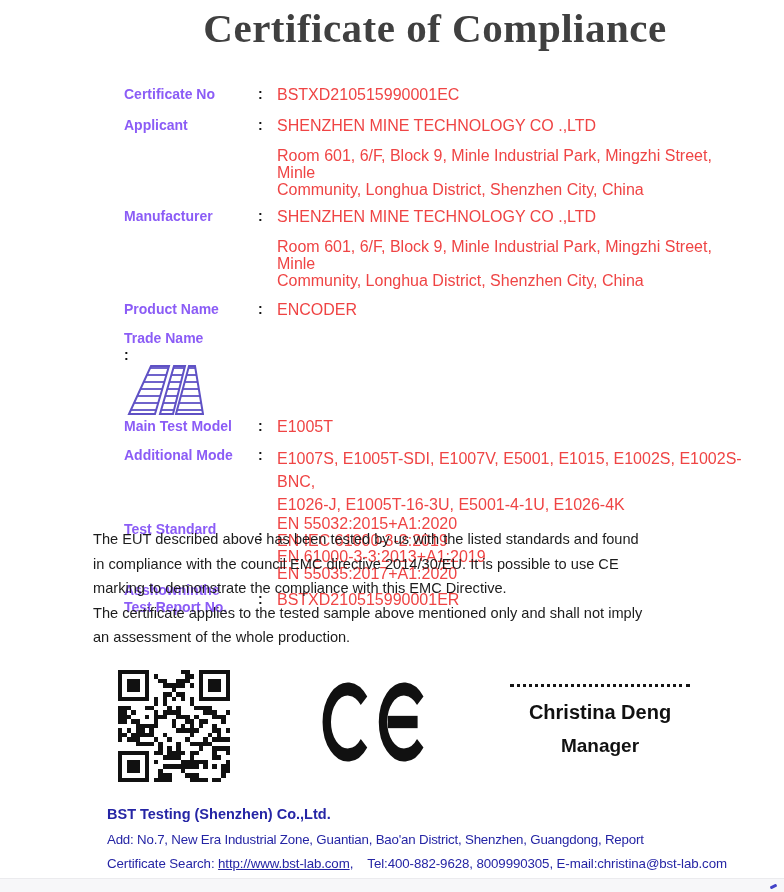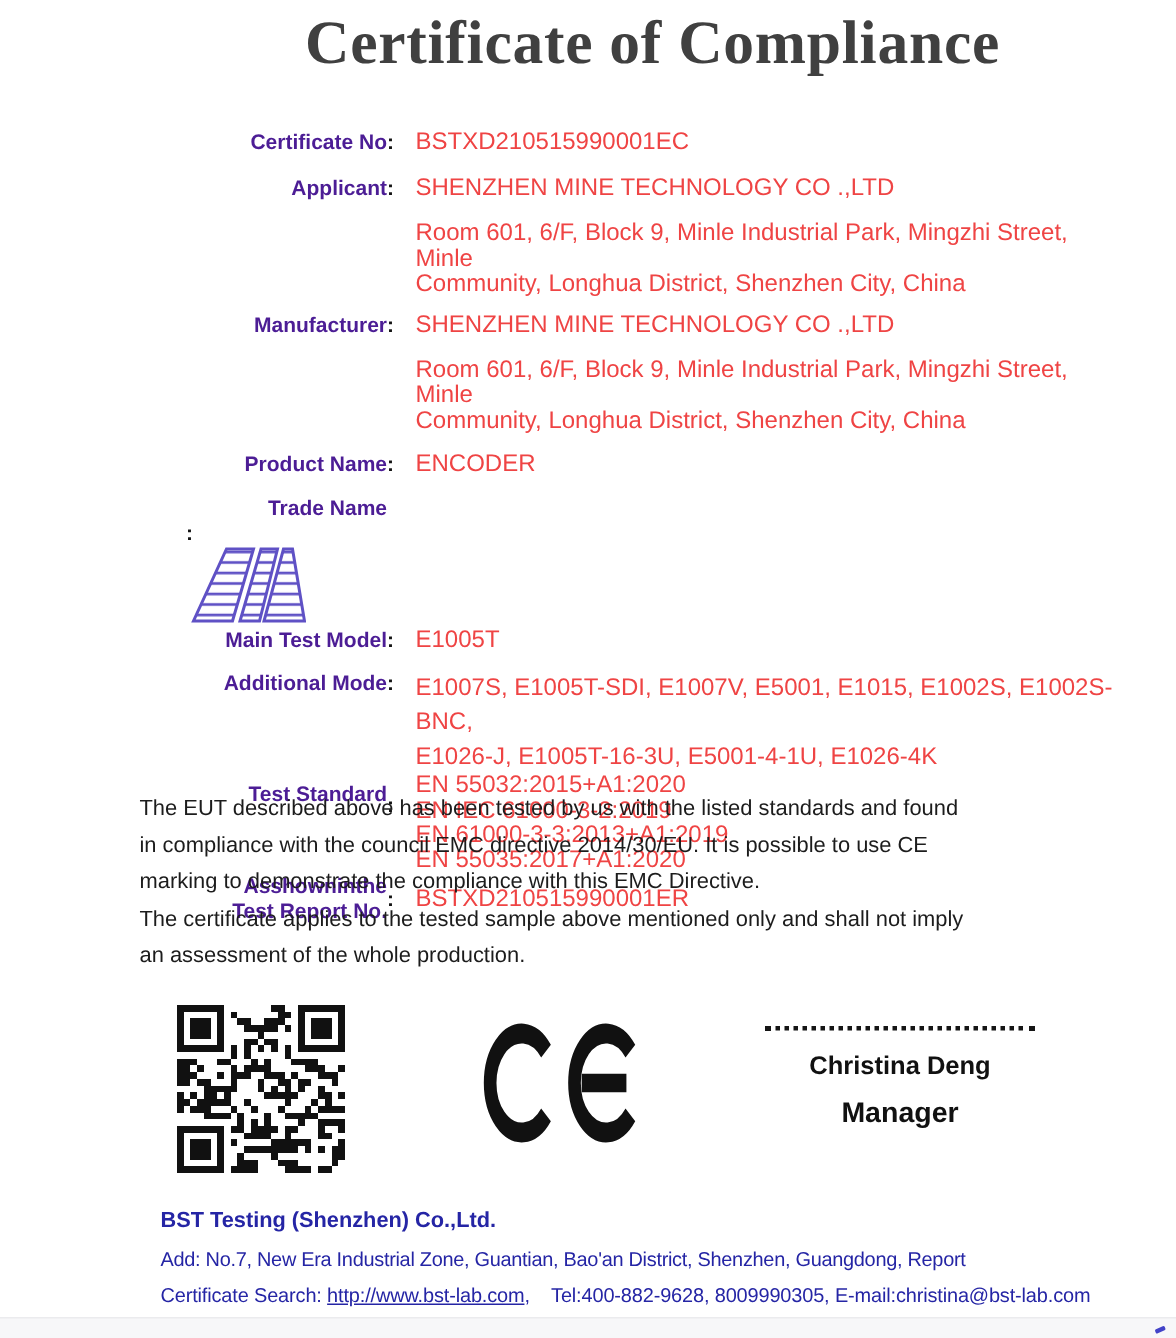--- a/index.html
+++ b/index.html
@@ -9,21 +9,21 @@
   
   .title{position:absolute;top:4px;left:0;width:100%;box-sizing:border-box;
          padding-left:86px;margin:0;text-align:center;
          font-family:"Liberation Serif",serif;font-weight:bold;font-size:41px;
          color:#404040;letter-spacing:.5px;}
 
   
   .info{position:absolute;top:86px;left:124px;right:30px;}
   .row{display:flex;align-items:flex-start;}
   .lbl{flex:none;width:134px;font-weight:bold;font-size:14px;line-height:17px;
-       color:#4c1d95;white-space:pre-line;text-align:right;}
+       color:#8b5cf6;white-space:pre-line;}
   .colon{flex:none;width:19px;font-weight:bold;font-size:14px;line-height:17px;color:#131313;}
   .val{font-size:16px;line-height:17px;color:#ef4444;white-space:pre-line;}
   .addr{margin-top:13px;}
   .mb14{margin-bottom:14px}.mb12{margin-bottom:12px}.mb10{margin-bottom:10px}
   .row-trade .val{line-height:0;}
   .row-trade{margin-bottom:2px;flex-direction:column;}
   .row-additional .val{line-height:23px;}
   .row-standard .lbl{margin-top:5px;}
   .row-standard .colon{margin-top:12px;}
   .row-standard .val{line-height:16.5px;}
@@ -35,21 +35,21 @@
              font-size:14.6px;line-height:24.5px;color:#1c1c1c;white-space:pre-line;}
 
   
   .bottom{position:absolute;top:670px;left:0;right:0;display:flex;
           justify-content:space-between;align-items:flex-start;
           padding:0 94px 0 118px;}
   .qr{width:112px;height:112px;display:block;}
   .ce{display:block;margin-top:8px;}
   .sig{width:180px;text-align:center;margin-top:14px;}
   .sig-line{border-top:3.4px dotted #151515;height:0;margin-bottom:14px;}
-  .sig-name{font-size:17px;font-weight:bold;margin-bottom:11px;color:#111;}
+  .sig-name{font-size:20px;font-weight:bold;margin-bottom:11px;color:#111;}
   .sig-title{font-size:19px;font-weight:bold;margin-bottom:16px;color:#111;}
   .sig-date{font-size:15px;font-weight:bold;color:#111;}
 
   
   .footer{position:absolute;left:107px;top:806px;color:#2525A5;}
   .f1{font-size:14.5px;font-weight:bold;margin-bottom:10px;}
   .f2{font-size:13.3px;letter-spacing:-.2px;margin-bottom:9px;}
   .f3{font-size:13.3px;white-space:pre;letter-spacing:-.1px;}
   .f3 .lnk{text-decoration:underline;color:#2525A5;cursor:pointer;}
 

